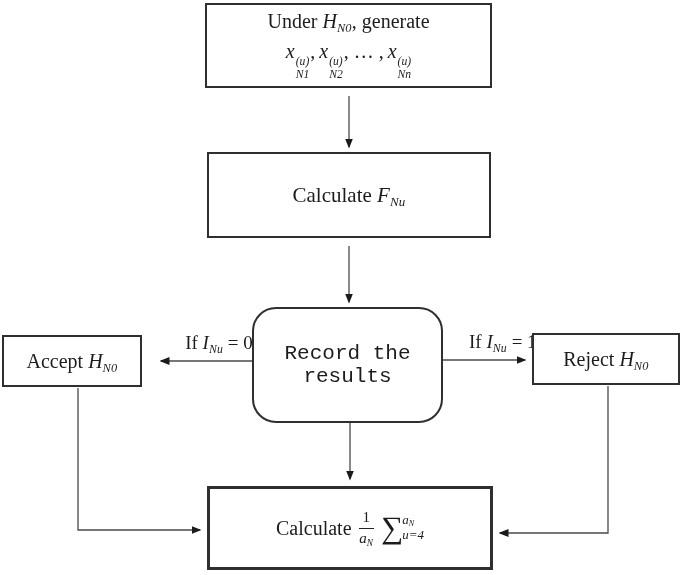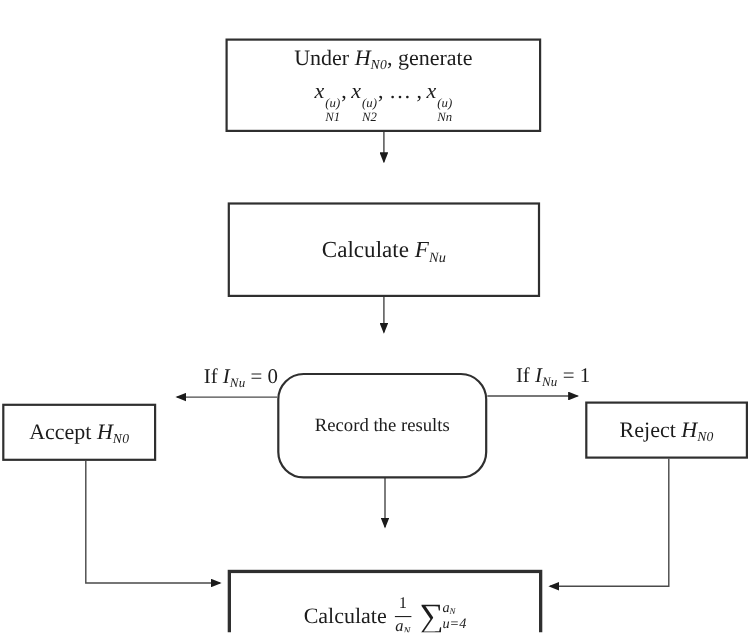--- a/index.html
+++ b/index.html
@@ -18,25 +18,24 @@
 
   .node {
     position: absolute;
     border: 2px solid #2f2f2f;
     background: #ffffff;
     display: flex;
     flex-direction: column;
     align-items: center;
     justify-content: center;
     text-align: center;
-    margin-top: 32px;
   }
   #node-generate  { left: 205px; top: 3px;   width: 287px; height: 85px;  font-size: 20px; gap: 7px; }
   #node-calculate { left: 207px; top: 152px; width: 284px; height: 86px;  font-size: 21px; align-items: center; }
-  #node-record    { left: 252px; top: 307px; width: 191px; height: 96px; font-size: 17px; border-radius: 24px; }
+  #node-record    { left: 252px; top: 307px; width: 191px; height: 116px; font-size: 21px; border-radius: 24px; font-family: Liberation Mono, monospace; }
   #node-accept    { left: 2px;   top: 335px; width: 140px; height: 52px;  font-size: 20px; }
   #node-reject    { left: 532px; top: 333px; width: 148px; height: 52px;  font-size: 20px; }
   #node-empirical { left: 207px; top: 486px; width: 286px; height: 84px;  font-size: 20px; border-width: 3px; }
 
   .cond-label { position: absolute; font-size: 19px; text-align: center; white-space: nowrap; padding-left: 32px; }
   #cond-accept { left: 153px; top: 332px; width: 100px; }
   #cond-reject { left: 437px; top: 331px; width: 96px;  }
 
   .mi { font-style: italic; }
   sub { font-size: 0.62em; font-style: italic; line-height: 0; vertical-align: -0.3em; letter-spacing: 0.2px; }

